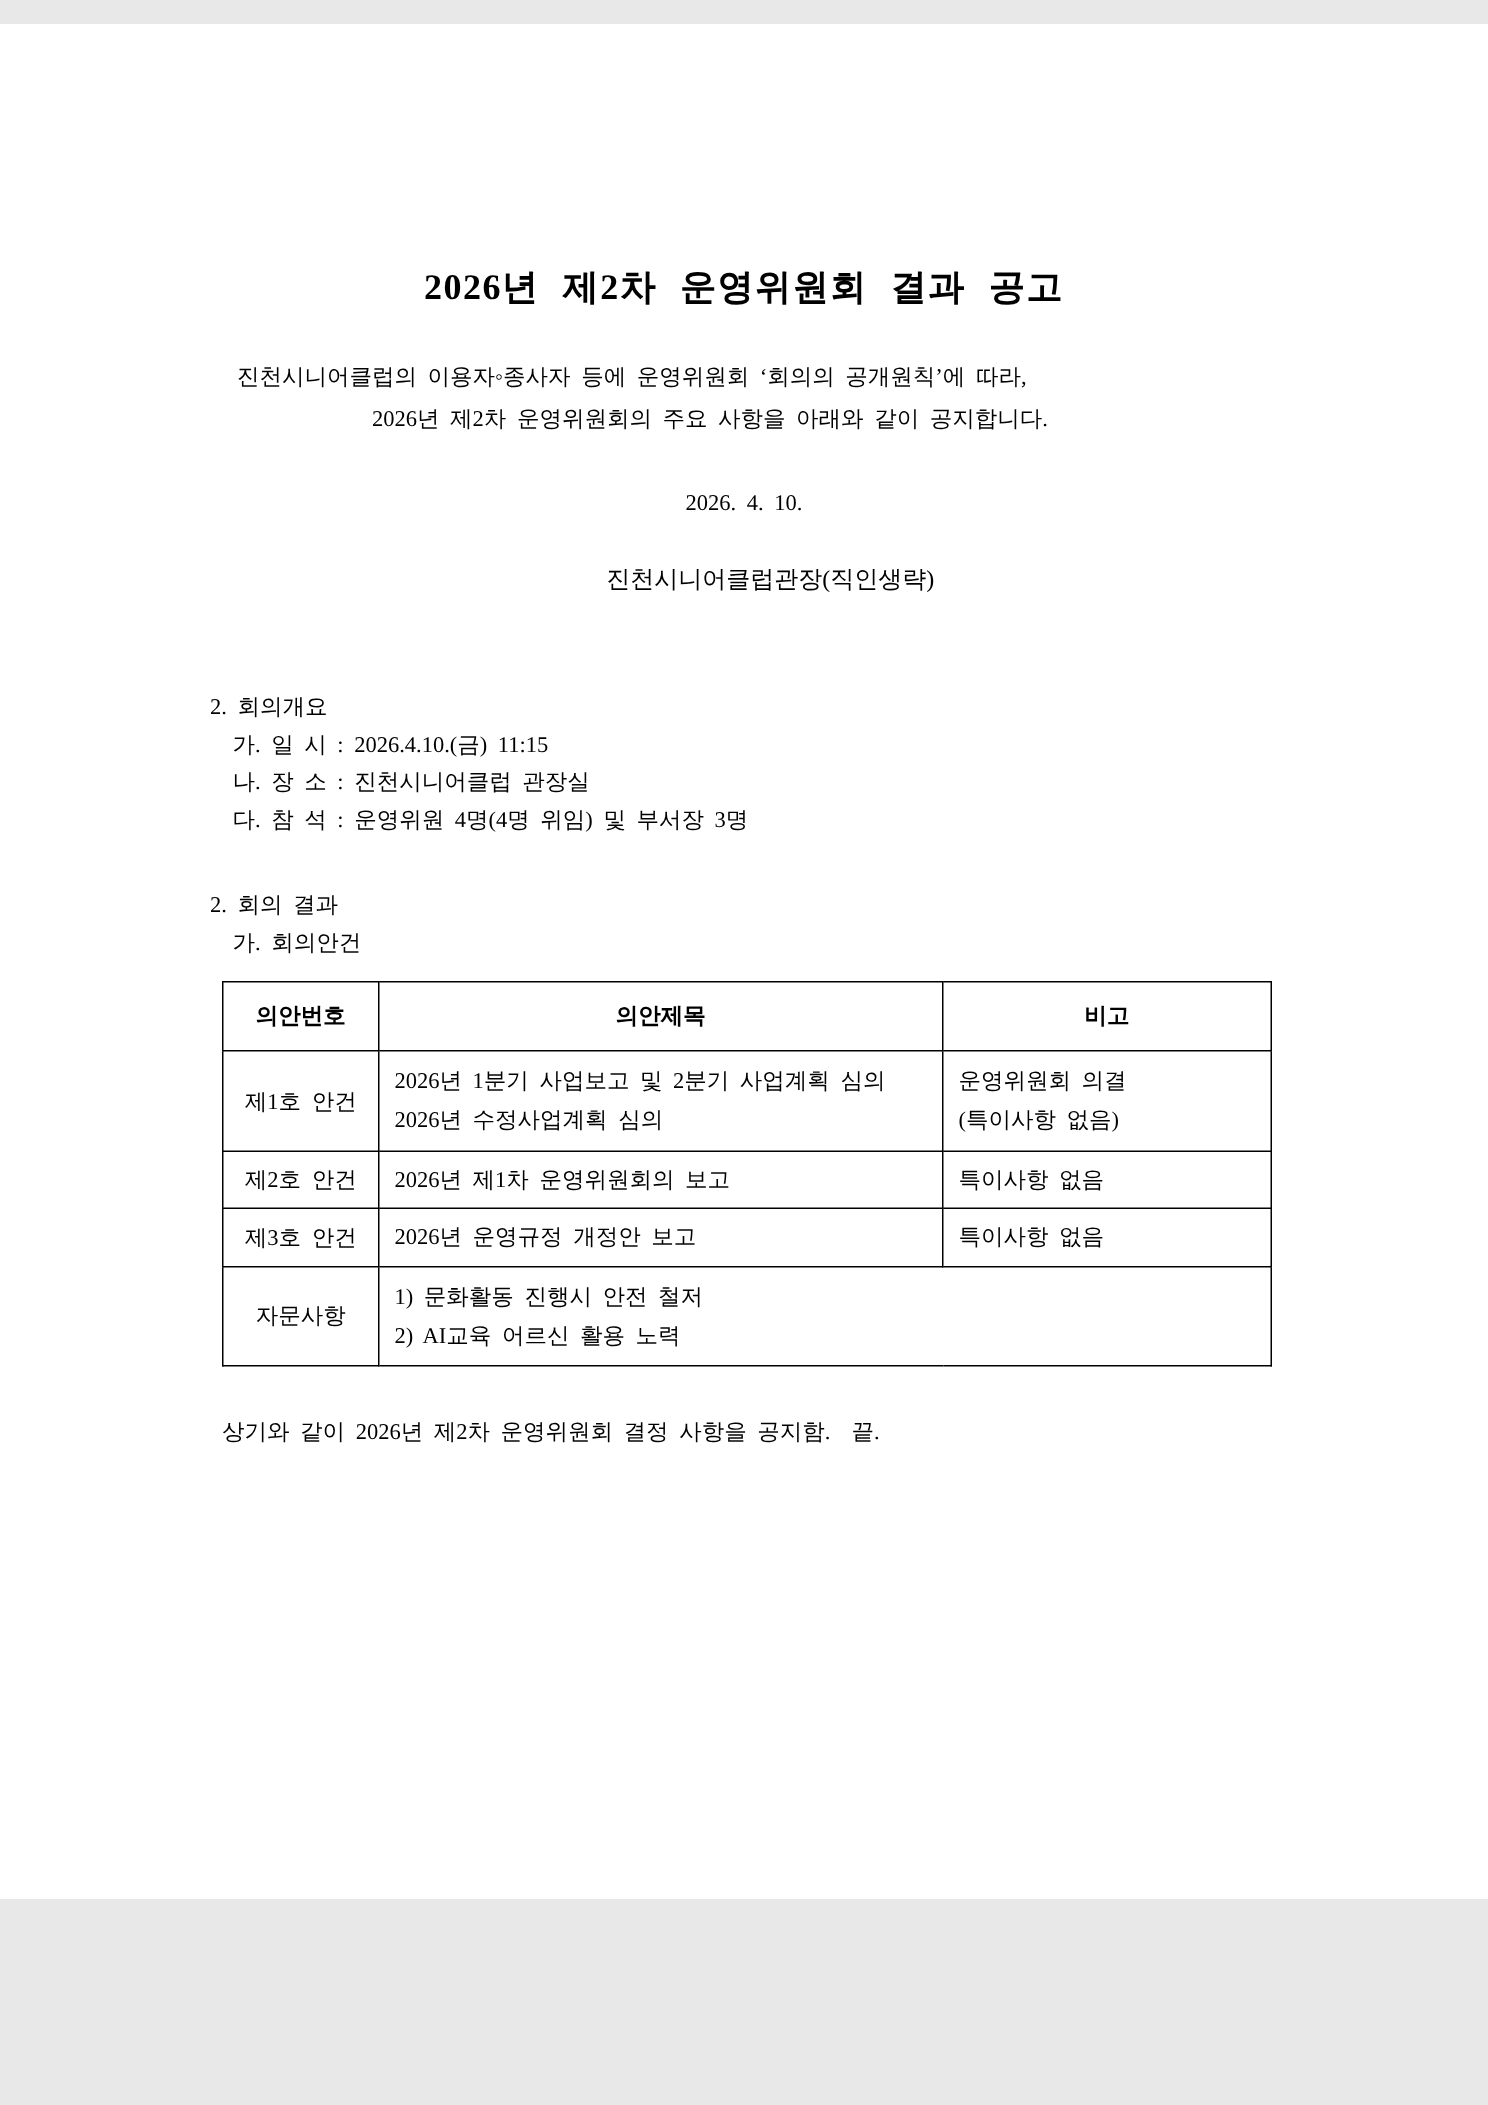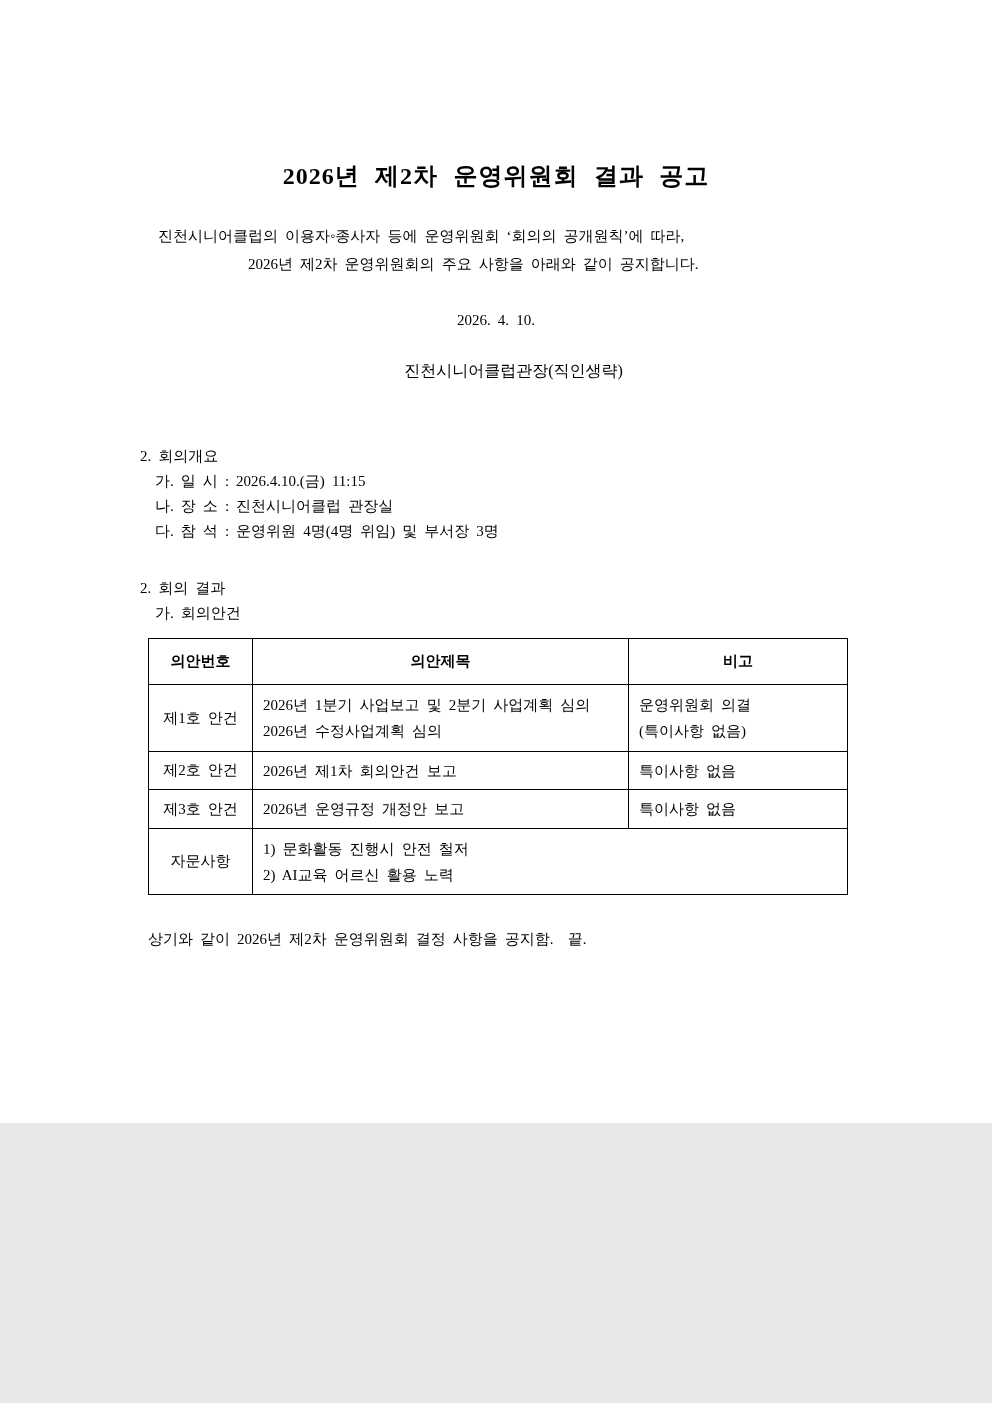--- a/index.html
+++ b/index.html
@@ -1,21 +1,21 @@
 <!DOCTYPE html>
 <html><head>
 <meta charset="utf-8">
 <style>
   * { margin: 0; padding: 0; box-sizing: border-box; }
   html, body { background: #e8e8e8; }
   .page {
     position: relative;
     width: 992px;
-    height: 1123px;
-    margin: 0 auto;
+    height: 1250px;
+    margin: 16px auto;
     background: #ffffff;
     color: #000000;
     font-family: "Liberation Serif", "DejaVu Serif", serif;
     font-size: 15px;
     padding-top: 160px;
     overflow: hidden;
     word-spacing: 0.22em;
   }
   .title {
     text-align: center;
@@ -109,21 +109,21 @@
           <div class="cell-line">2026년 수정사업계획 심의</div>
         </td>
         <td class="cell-text">
           <div class="cell-line">운영위원회 의결</div>
           <div class="cell-line">(특이사항 없음)</div>
         </td>
       </tr>
       <tr class="row-2">
         <td class="cell-no">제2호 안건</td>
         <td class="cell-text">
-          <div class="cell-line">2026년 제1차 회의안건 보고</div>
+          <div class="cell-line">2026년 제1차 운영위원회의 보고</div>
         </td>
         <td class="cell-text">
           <div class="cell-line">특이사항 없음</div>
         </td>
       </tr>
       <tr class="row-3">
         <td class="cell-no">제3호 안건</td>
         <td class="cell-text">
           <div class="cell-line">2026년 운영규정 개정안 보고</div>
         </td>

